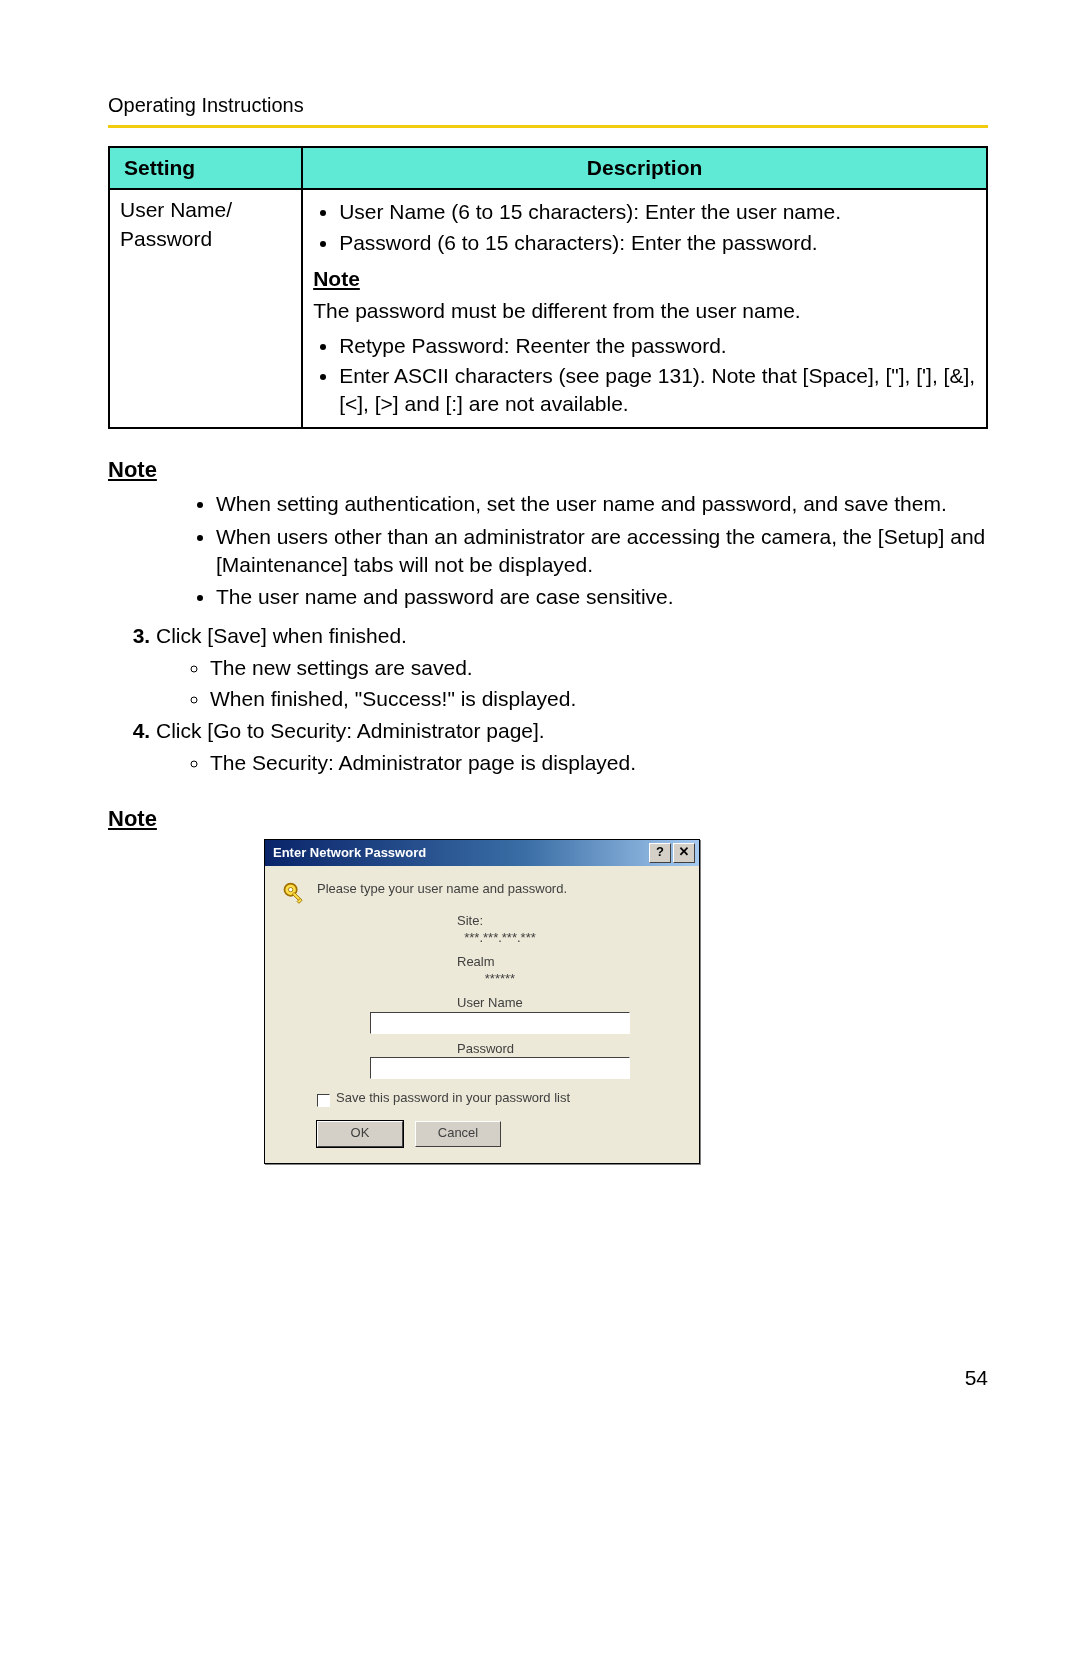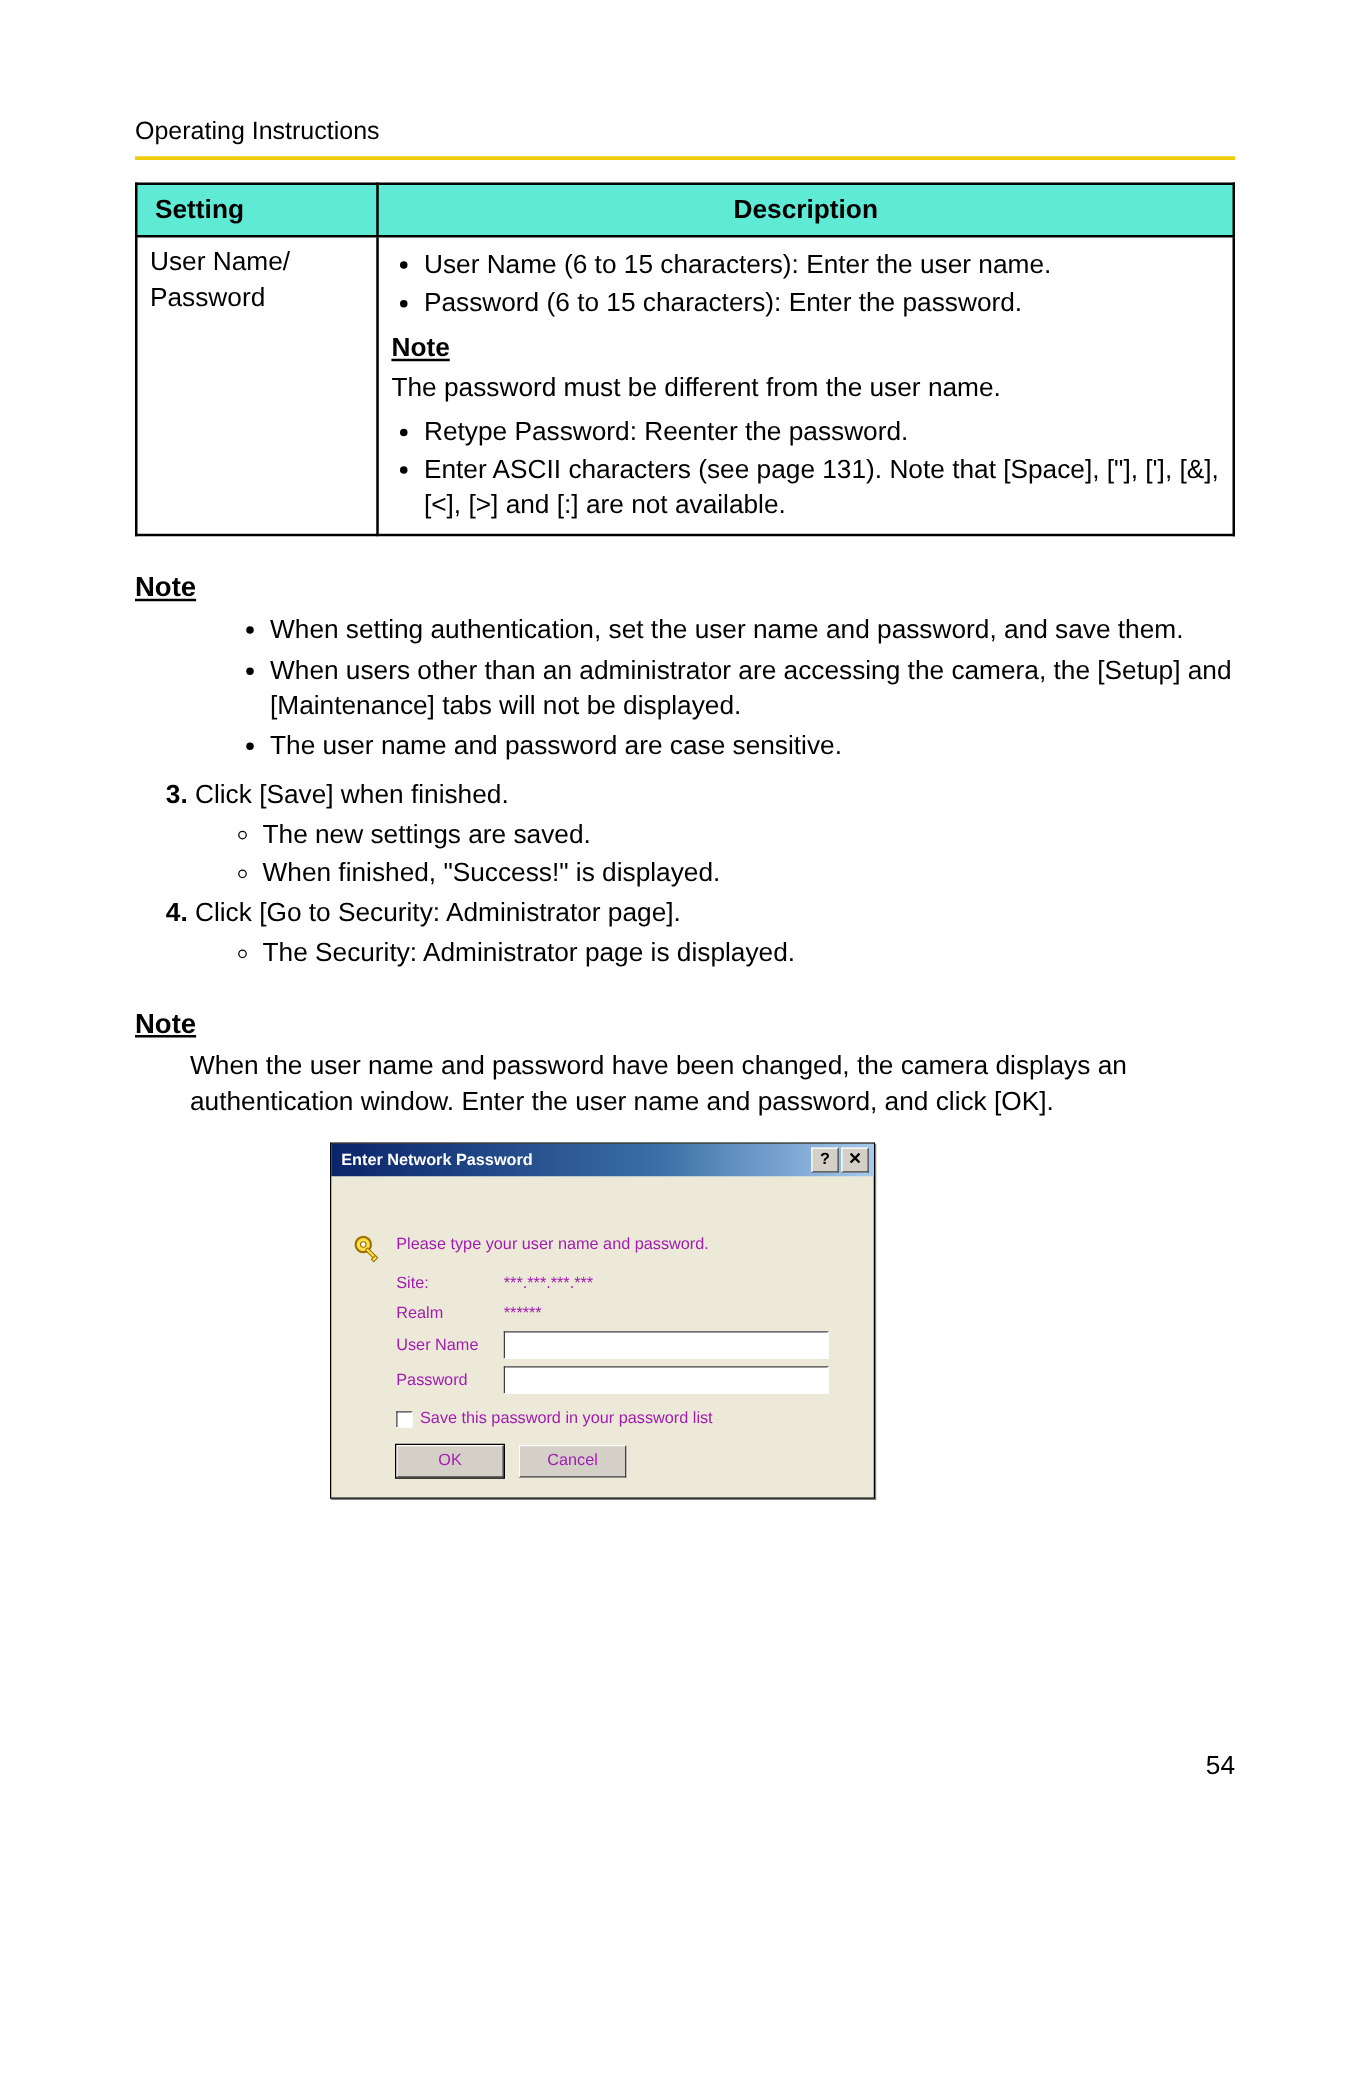--- a/index.html
+++ b/index.html
@@ -120,38 +120,38 @@
     color:#000;
     font-size: 13px;
     font-weight: bold;
     text-align: center;
     line-height: 16px;
     font-family: Tahoma, Arial, sans-serif;
   }
   .dlg-body {
     padding: 14px 16px 16px 16px;
     font-size: 13px;
-    color:#a21caf;
-    margin-top:31px;
+    color:#404040;
   }
   .dlg-row { display:flex; align-items:flex-start; }
   .dlg-icon {
     width: 36px;
     flex-shrink: 0;
   }
   .dlg-icon-key {
     width: 28px; height: 28px;
     position: relative;
   }
   .dlg-form { flex: 1; }
   .dlg-prompt { margin-bottom: 14px; }
   .field-row {
     display: flex;
     align-items: center;
     margin: 6px 0;
+    flex-direction: column;
   }
   .field-row .lbl { width: 86px; }
   .field-row .val { }
   .txtinput {
     border: 1px solid #808080;
     border-top-color:#404040; border-left-color:#404040;
     border-right-color:#fff; border-bottom-color:#fff;
     background:#fff;
     height: 22px;
     width: 260px;
@@ -243,21 +243,20 @@
     </li>
     <li>
       <span>Click [Go to Security: Administrator page].</span>
       <ul>
         <li>The Security: Administrator page is displayed.</li>
       </ul>
     </li>
   </ol>
 
   <div class="note-heading">Note</div>
-  <p class="note-paragraph">When the user name and password have been changed, the camera displays an authentication window. Enter the user name and password, and click [OK].</p>
 
   <div class="dialog-wrap">
     <div class="dialog">
       <div class="titlebar">
         <span>Enter Network Password</span>
         <span class="spacer"></span>
         <div class="win-buttons">
           <div class="win-btn">?</div>
           <div class="win-btn">✕</div>
         </div>

